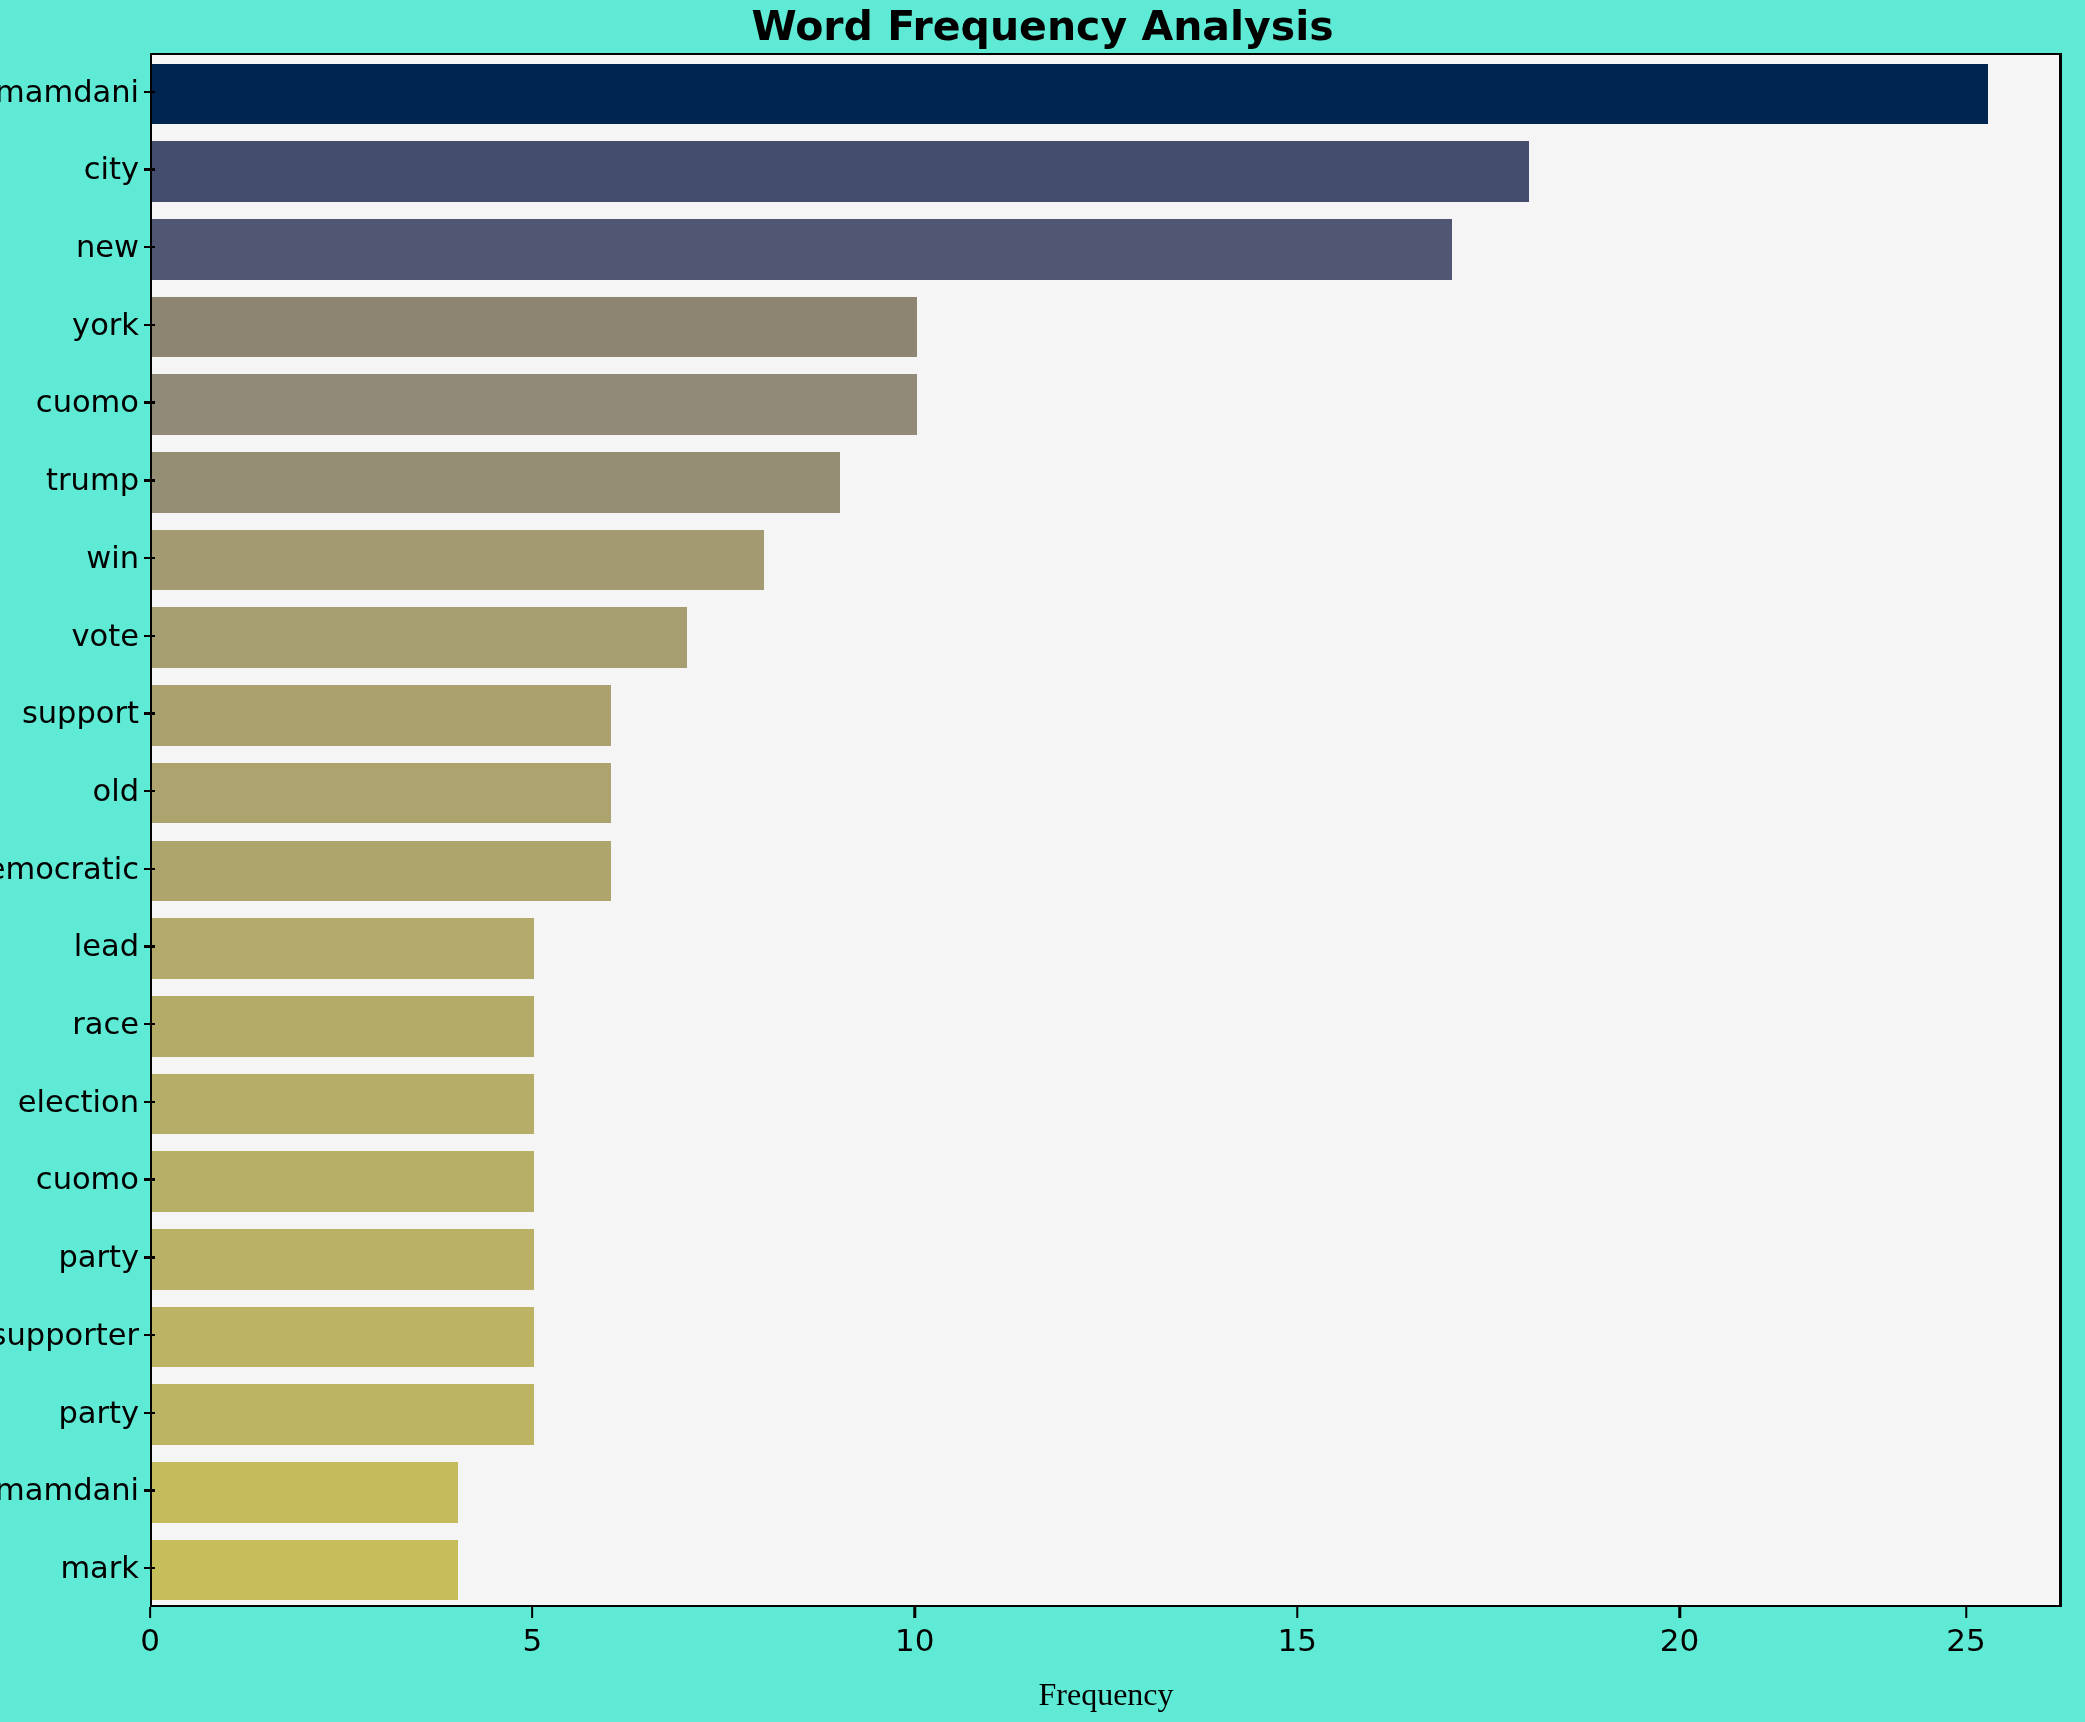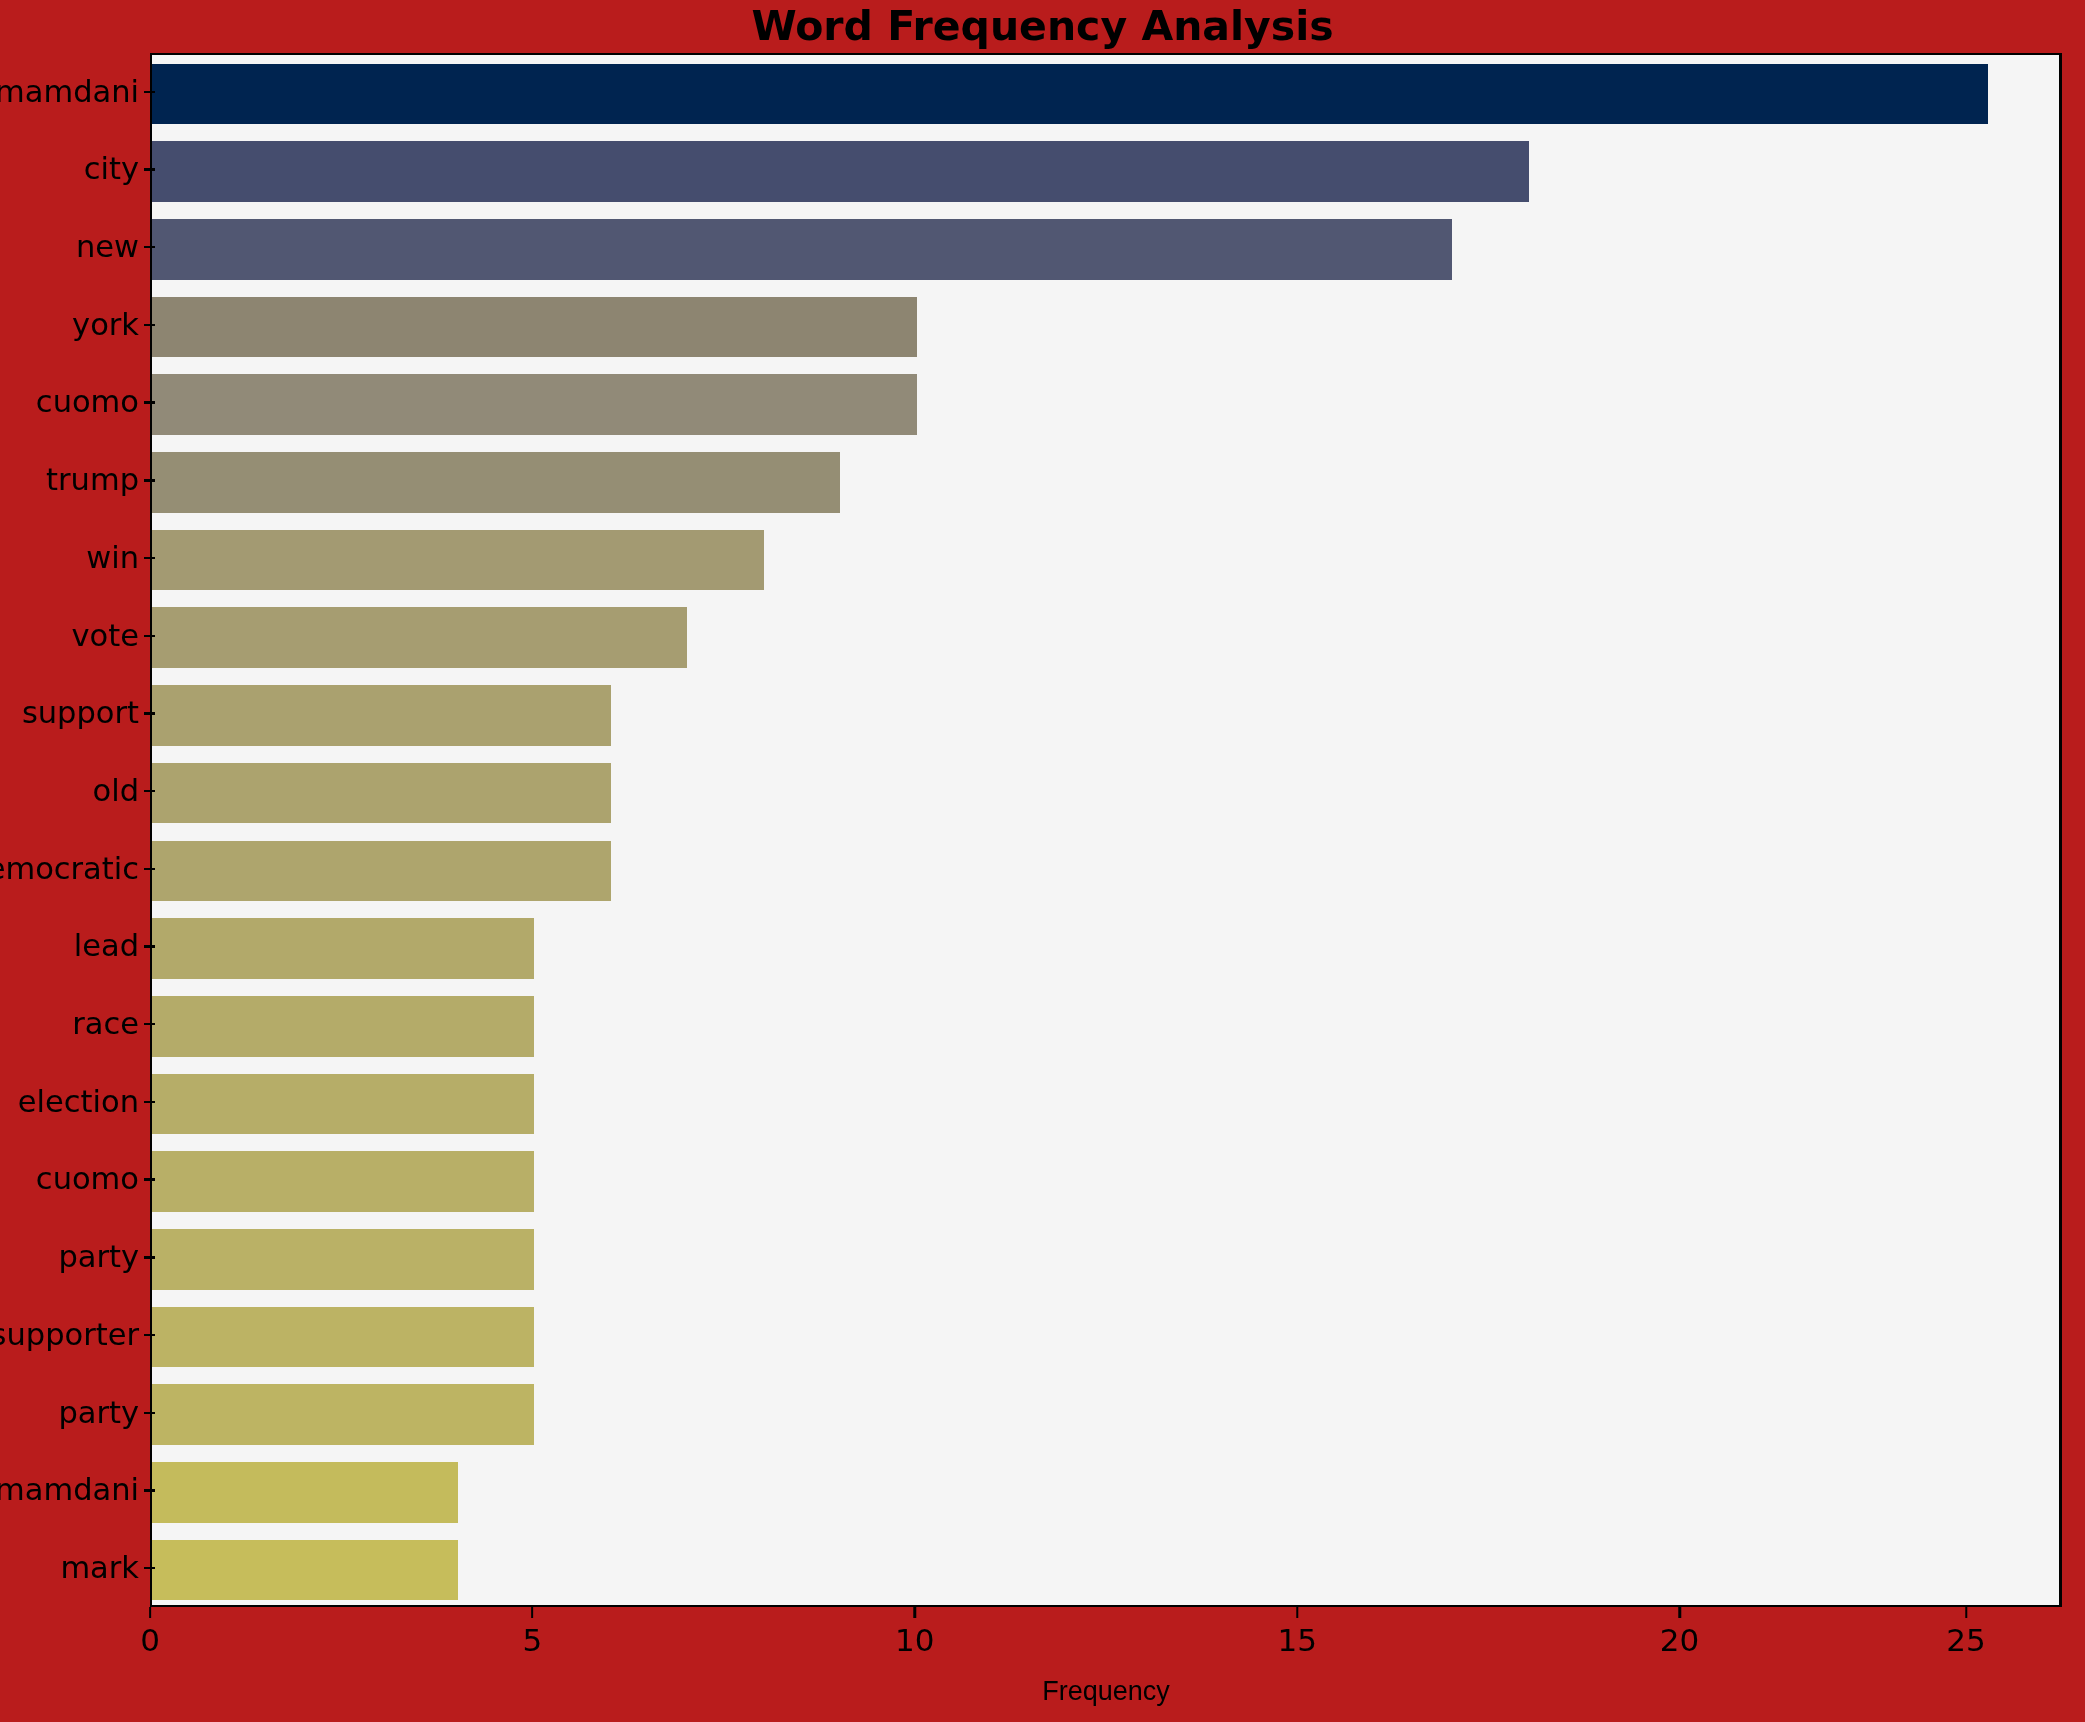--- a/index.html
+++ b/index.html
@@ -5,21 +5,21 @@
   * { box-sizing: border-box; margin: 0; padding: 0; }
   html, body {
     width: 2085px; height: 1722px;
     background: #ffffff;
     font-family: "DejaVu Sans", sans-serif;
     overflow: hidden;
   }
   #figure {
     position: relative;
     width: 2085px; height: 1722px;
-    background: #b91c1c;
+    background: #5eead4;
   }
   
   #chart-title {
     position: absolute;
     left: 0; top: 2px;
     width: 2085px;
     text-align: center;
     font-family: "DejaVu Sans", sans-serif;
     font-size: 41px;
     font-weight: bold;
@@ -102,22 +102,22 @@
     color: #000000;
     margin-top: 7px;
     line-height: 1;
   }
   #x-axis-label {
     position: absolute;
     left: 150px;
     top: 1676px;
     width: 1912px;
     text-align: center;
-    font-family: Liberation Sans, sans-serif;
-    font-size: 27px;
+    font-family: Liberation Serif, serif;
+    font-size: 32px;
     color: #000000;
   }
 </style>
 </head>
 <body>
 
 <div id="figure">
 
   <div id="chart-title">Word Frequency Analysis</div>
 

